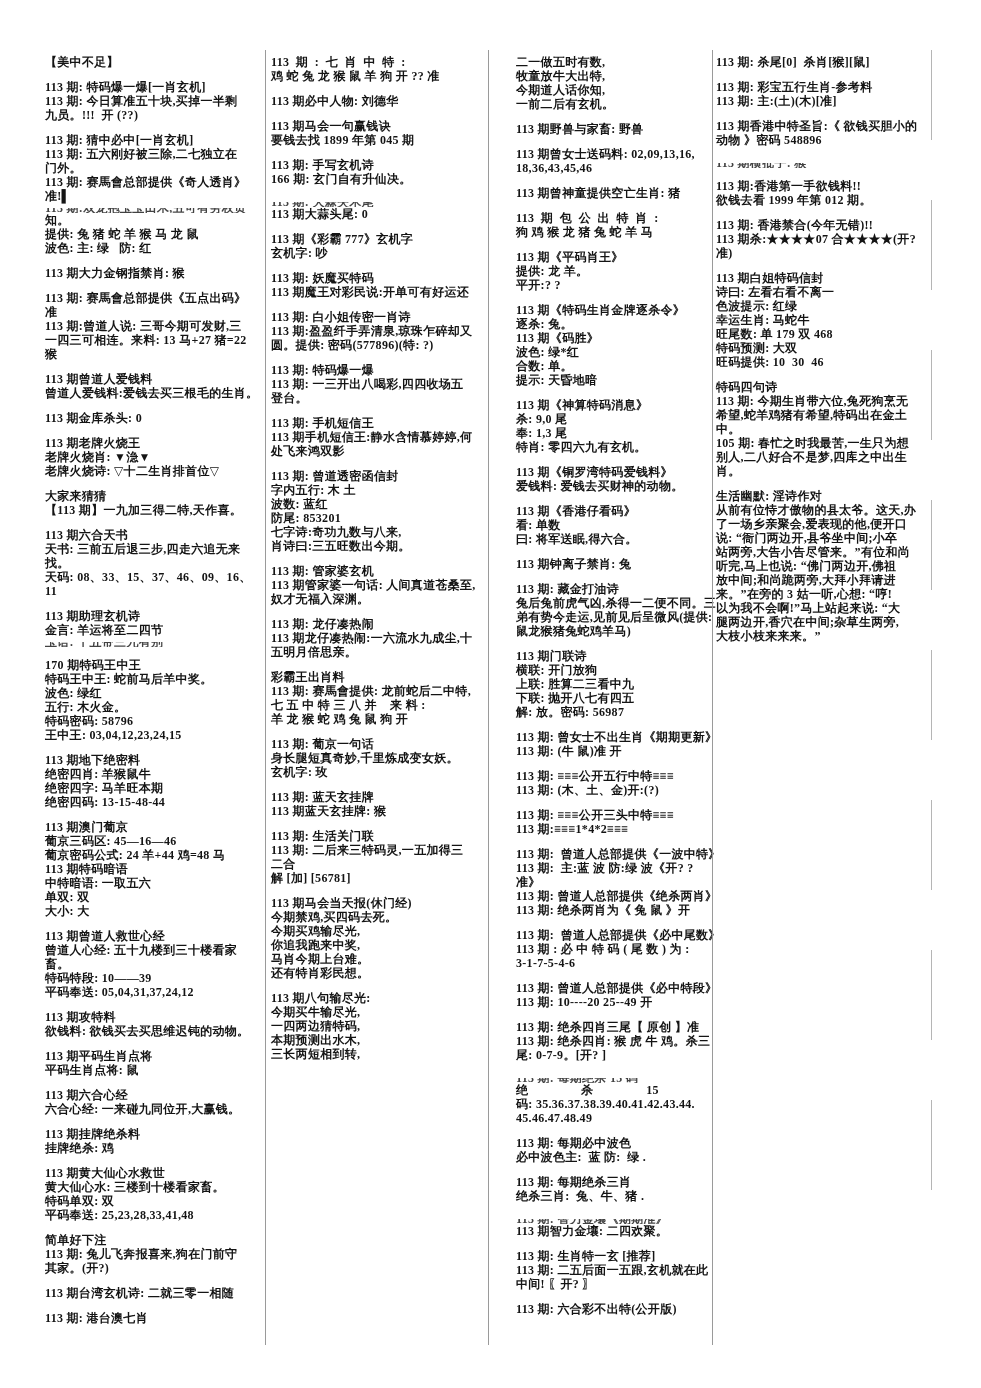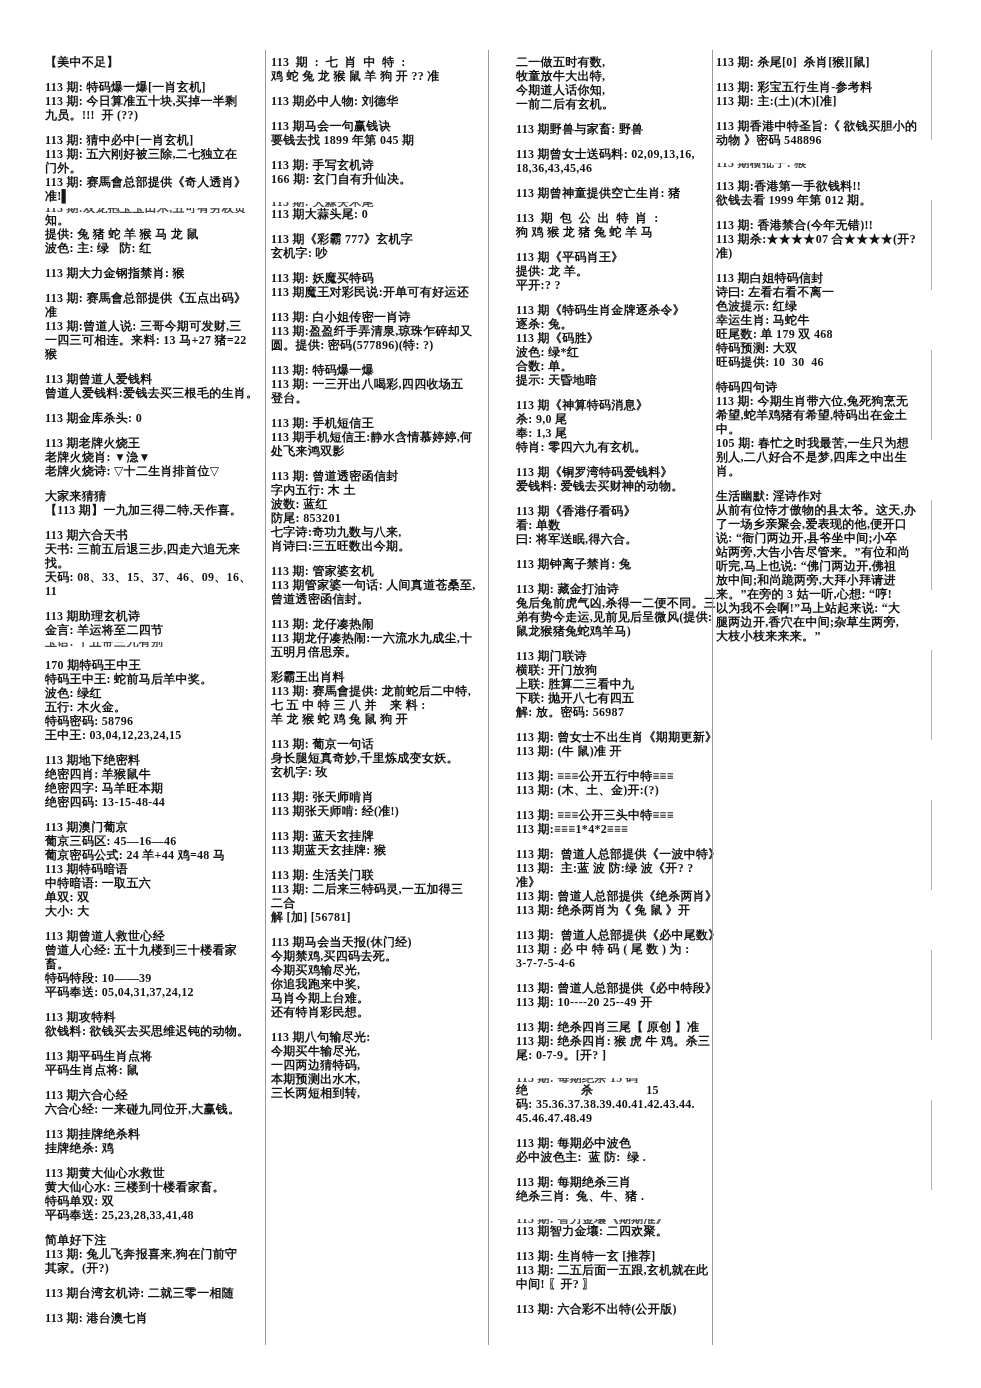--- a/index.html
+++ b/index.html
@@ -207,41 +207,37 @@
         <div class="line">113 期: 曾道透密函信封</div>
         <div class="line">字内五行: 木 土</div>
         <div class="line">波数: 蓝红</div>
         <div class="line">防尾: 853201</div>
         <div class="line">七字诗:奇功九数与八来,</div>
         <div class="line">肖诗曰:三五旺数出今期。</div>
       </div>
       <div class="block">
         <div class="line">113 期: 管家婆玄机</div>
         <div class="line">113 期管家婆一句话: 人间真道苍桑至,</div>
-        <div class="line">曾道透密函信封。</div>
+        <div class="line">奴才无福入深渊。</div>
       </div>
       <div class="block">
         <div class="line">113 期: 龙仔凑热闹</div>
         <div class="line">113 期龙仔凑热闹:一六流水九成尘,十</div>
         <div class="line">五明月倍思亲。</div>
       </div>
       <div class="block">
         <div class="line">彩霸王出肖料</div>
         <div class="line">113 期: 赛馬會提供: 龙前蛇后二中特,</div>
         <div class="line">七 五 中 特 三 八 并    来 料 :</div>
         <div class="line">羊 龙 猴 蛇 鸡 兔 鼠 狗 开</div>
       </div>
       <div class="block">
         <div class="line">113 期: 葡京一句话</div>
         <div class="line">身长腿短真奇妙,千里炼成变女妖。</div>
         <div class="line">玄机字: 玫</div>
-      </div>
-      <div class="block">
-        <div class="line">113 期: 张天师啃肖</div>
-        <div class="line">113 期张天师啃: 经(准!)</div>
       </div>
       <div class="block">
         <div class="line">113 期: 蓝天玄挂牌</div>
         <div class="line">113 期蓝天玄挂牌: 猴</div>
       </div>
       <div class="block">
         <div class="line">113 期: 生活关门联</div>
         <div class="line">113 期: 二后来三特码灵,一五加得三</div>
         <div class="line">二合</div>
         <div class="line">解 [加] [56781]</div>
@@ -342,21 +338,21 @@
       <div class="block">
         <div class="line">113 期:  曾道人总部提供《一波中特》</div>
         <div class="line">113 期:  主:蓝 波 防:绿 波《开? ?</div>
         <div class="line">准》</div>
         <div class="line">113 期: 曾道人总部提供《绝杀两肖》</div>
         <div class="line">113 期: 绝杀两肖为《 兔 鼠 》开</div>
       </div>
       <div class="block">
         <div class="line">113 期:  曾道人总部提供《必中尾数》</div>
         <div class="line">113 期 : 必 中 特 码 ( 尾 数 ) 为 :</div>
-        <div class="line">3-7-7-5-4-6</div>
+        <div class="line">3-1-7-5-4-6</div>
       </div>
       <div class="block">
         <div class="line">113 期: 曾道人总部提供《必中特段》</div>
         <div class="line">113 期: 10----20 25--49 开</div>
       </div>
       <div class="block">
         <div class="line">113 期: 绝杀四肖三尾【 原创 】准</div>
         <div class="line">113 期: 绝杀四肖: 猴 虎 牛 鸡。杀三</div>
         <div class="line">尾: 0-7-9。[开? ]</div>
       </div>

